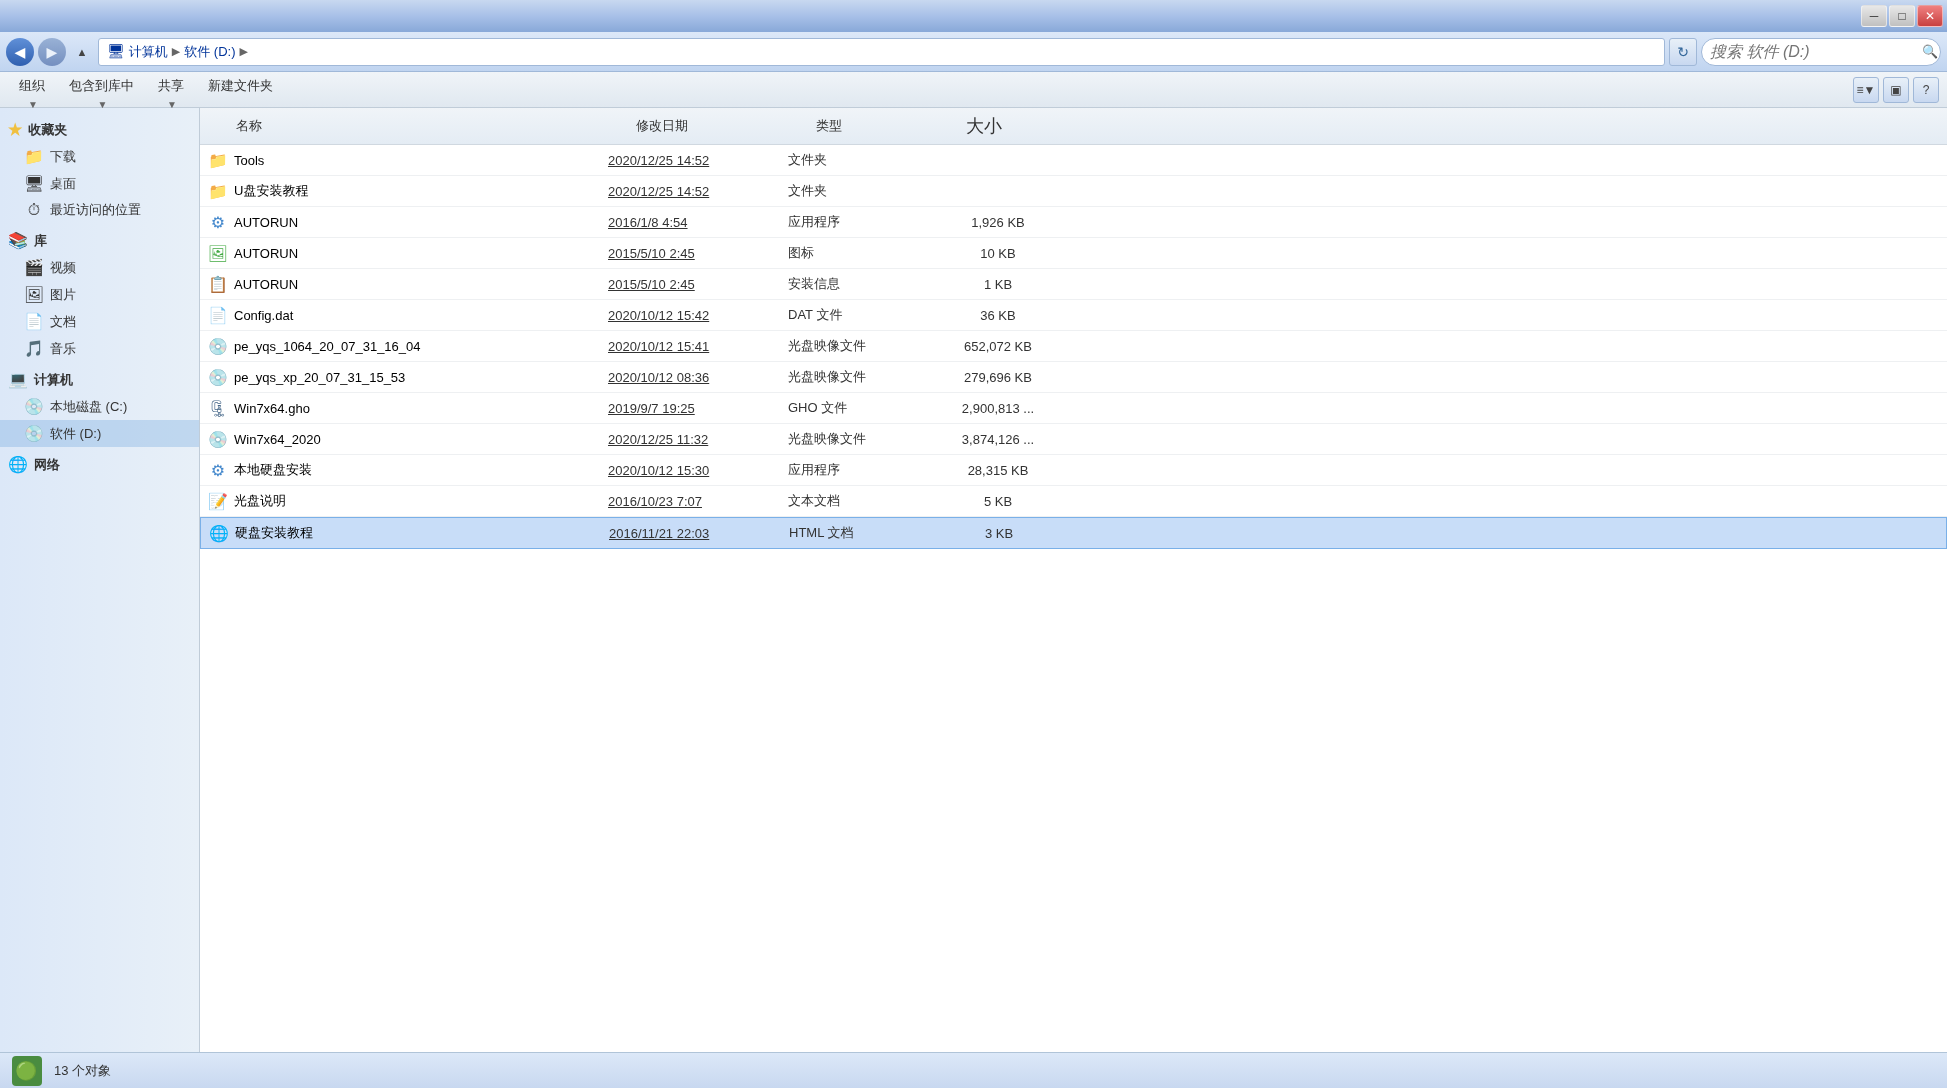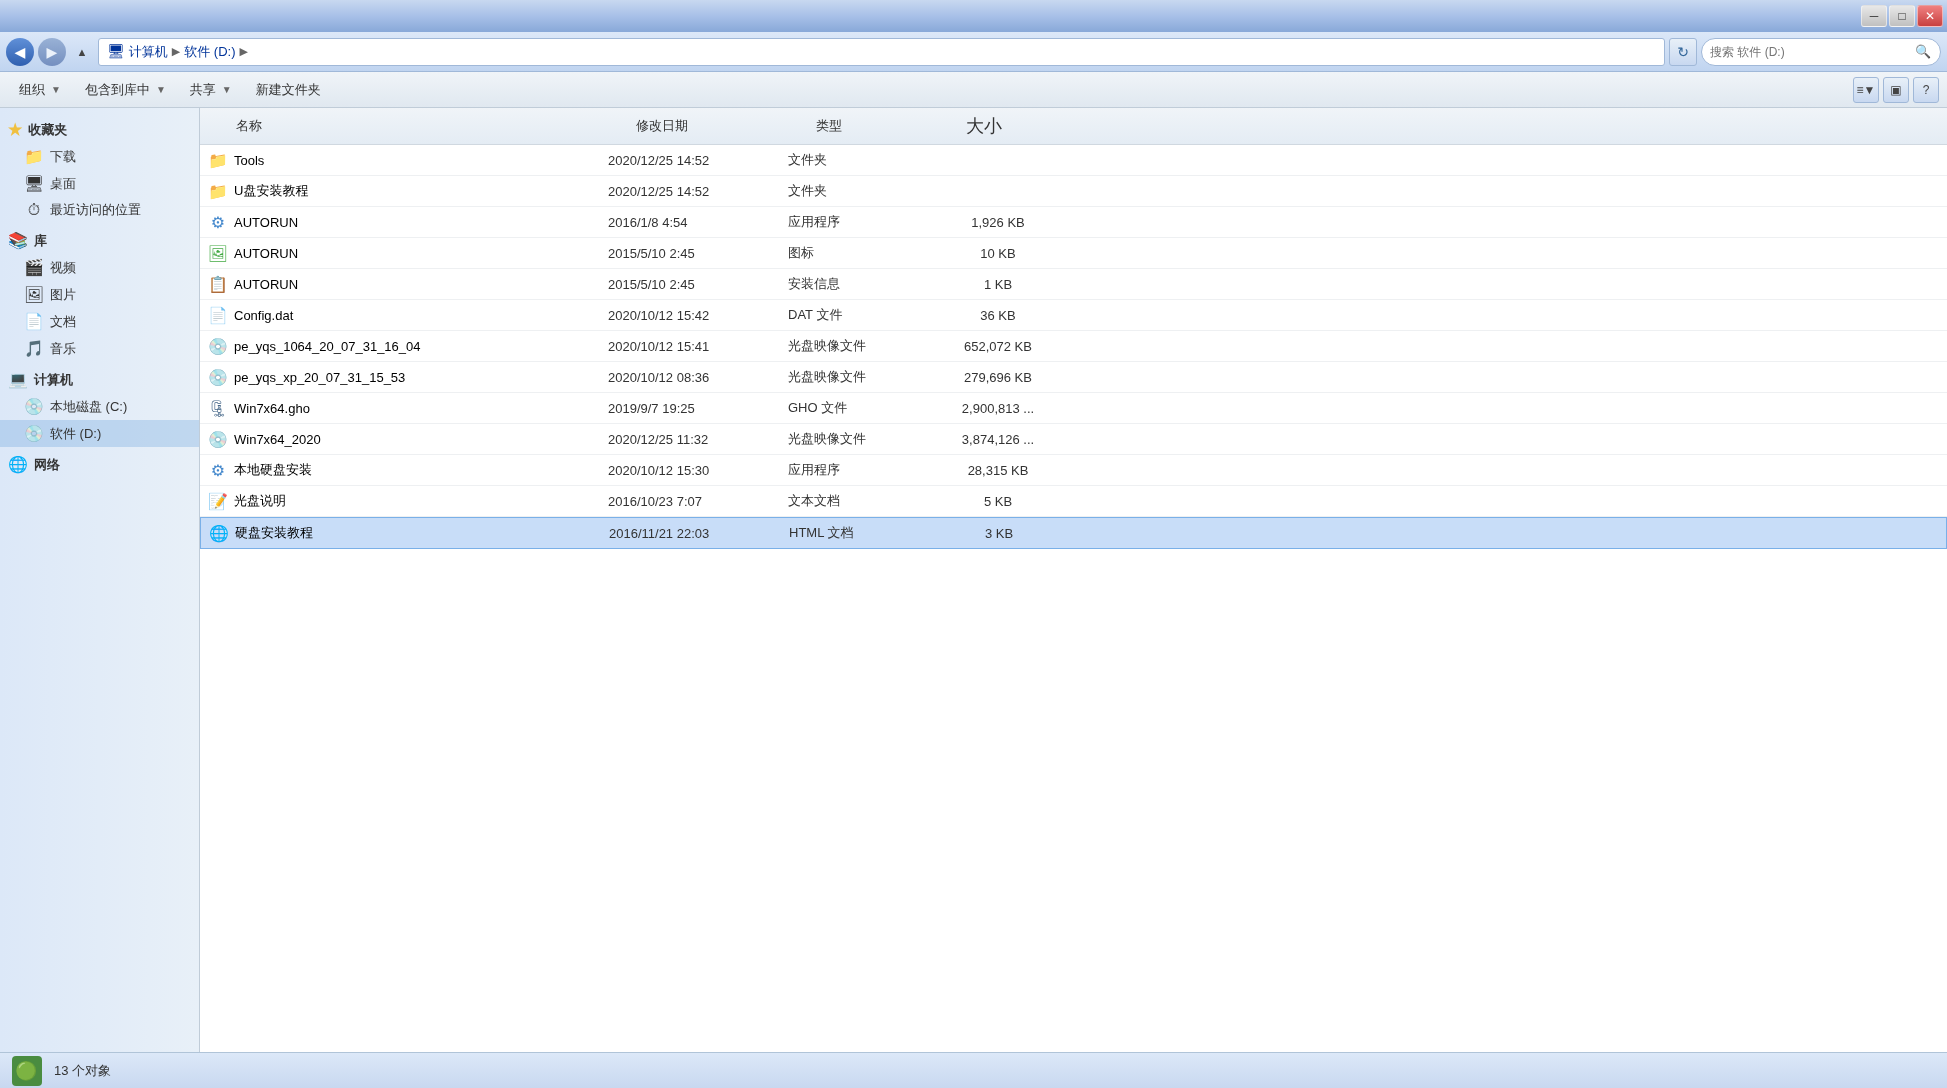--- a/index.html
+++ b/index.html
@@ -108,23 +108,24 @@
       background: #fff;
       display: flex;
       align-items: center;
       padding: 0 8px;
       gap: 4px;
     }
     .search-input {
       border: none;
       outline: none;
       flex: 1;
-      font-size: 12px;
+      font-size: 16px;
       color: #000000;
       background: transparent;
+      font-style: italic;
     }
     .search-icon-btn {
       color: #666;
       font-size: 13px;
       cursor: pointer;
     }
 
     
     .toolbar {
       height: 36px;
@@ -140,20 +141,21 @@
       padding: 0 10px;
       border: 1px solid transparent;
       border-radius: 3px;
       background: transparent;
       cursor: pointer;
       font-size: 13px;
       display: flex;
       align-items: center;
       gap: 4px;
       color: #333;
+      flex-direction: column;
     }
     .toolbar-right {
       margin-left: auto;
       display: flex;
       align-items: center;
       gap: 4px;
     }
     .view-btn {
       width: 26px;
       height: 26px;
@@ -257,21 +259,21 @@
       background: #c8ddf8;
       border: 1px solid #7ab0e8;
     }
     .file-cell-name {
       flex: 0 0 400px;
       display: flex;
       align-items: center;
       gap: 6px;
       font-size: 13px;
     }
-    .file-cell-date { flex: 0 0 180px; font-size: 13px; color: #333; }
+    .file-cell-date { flex: 0 0 180px; font-size: 13px; color: #333; text-decoration: underline; }
     .file-cell-type { flex: 0 0 150px; font-size: 13px; color: #333; }
     .file-cell-size { flex: 0 0 120px; font-size: 13px; color: #333; text-align: center; }
 
     
     .file-icon {
       width: 20px;
       height: 20px;
       display: flex;
       align-items: center;
       justify-content: center;

